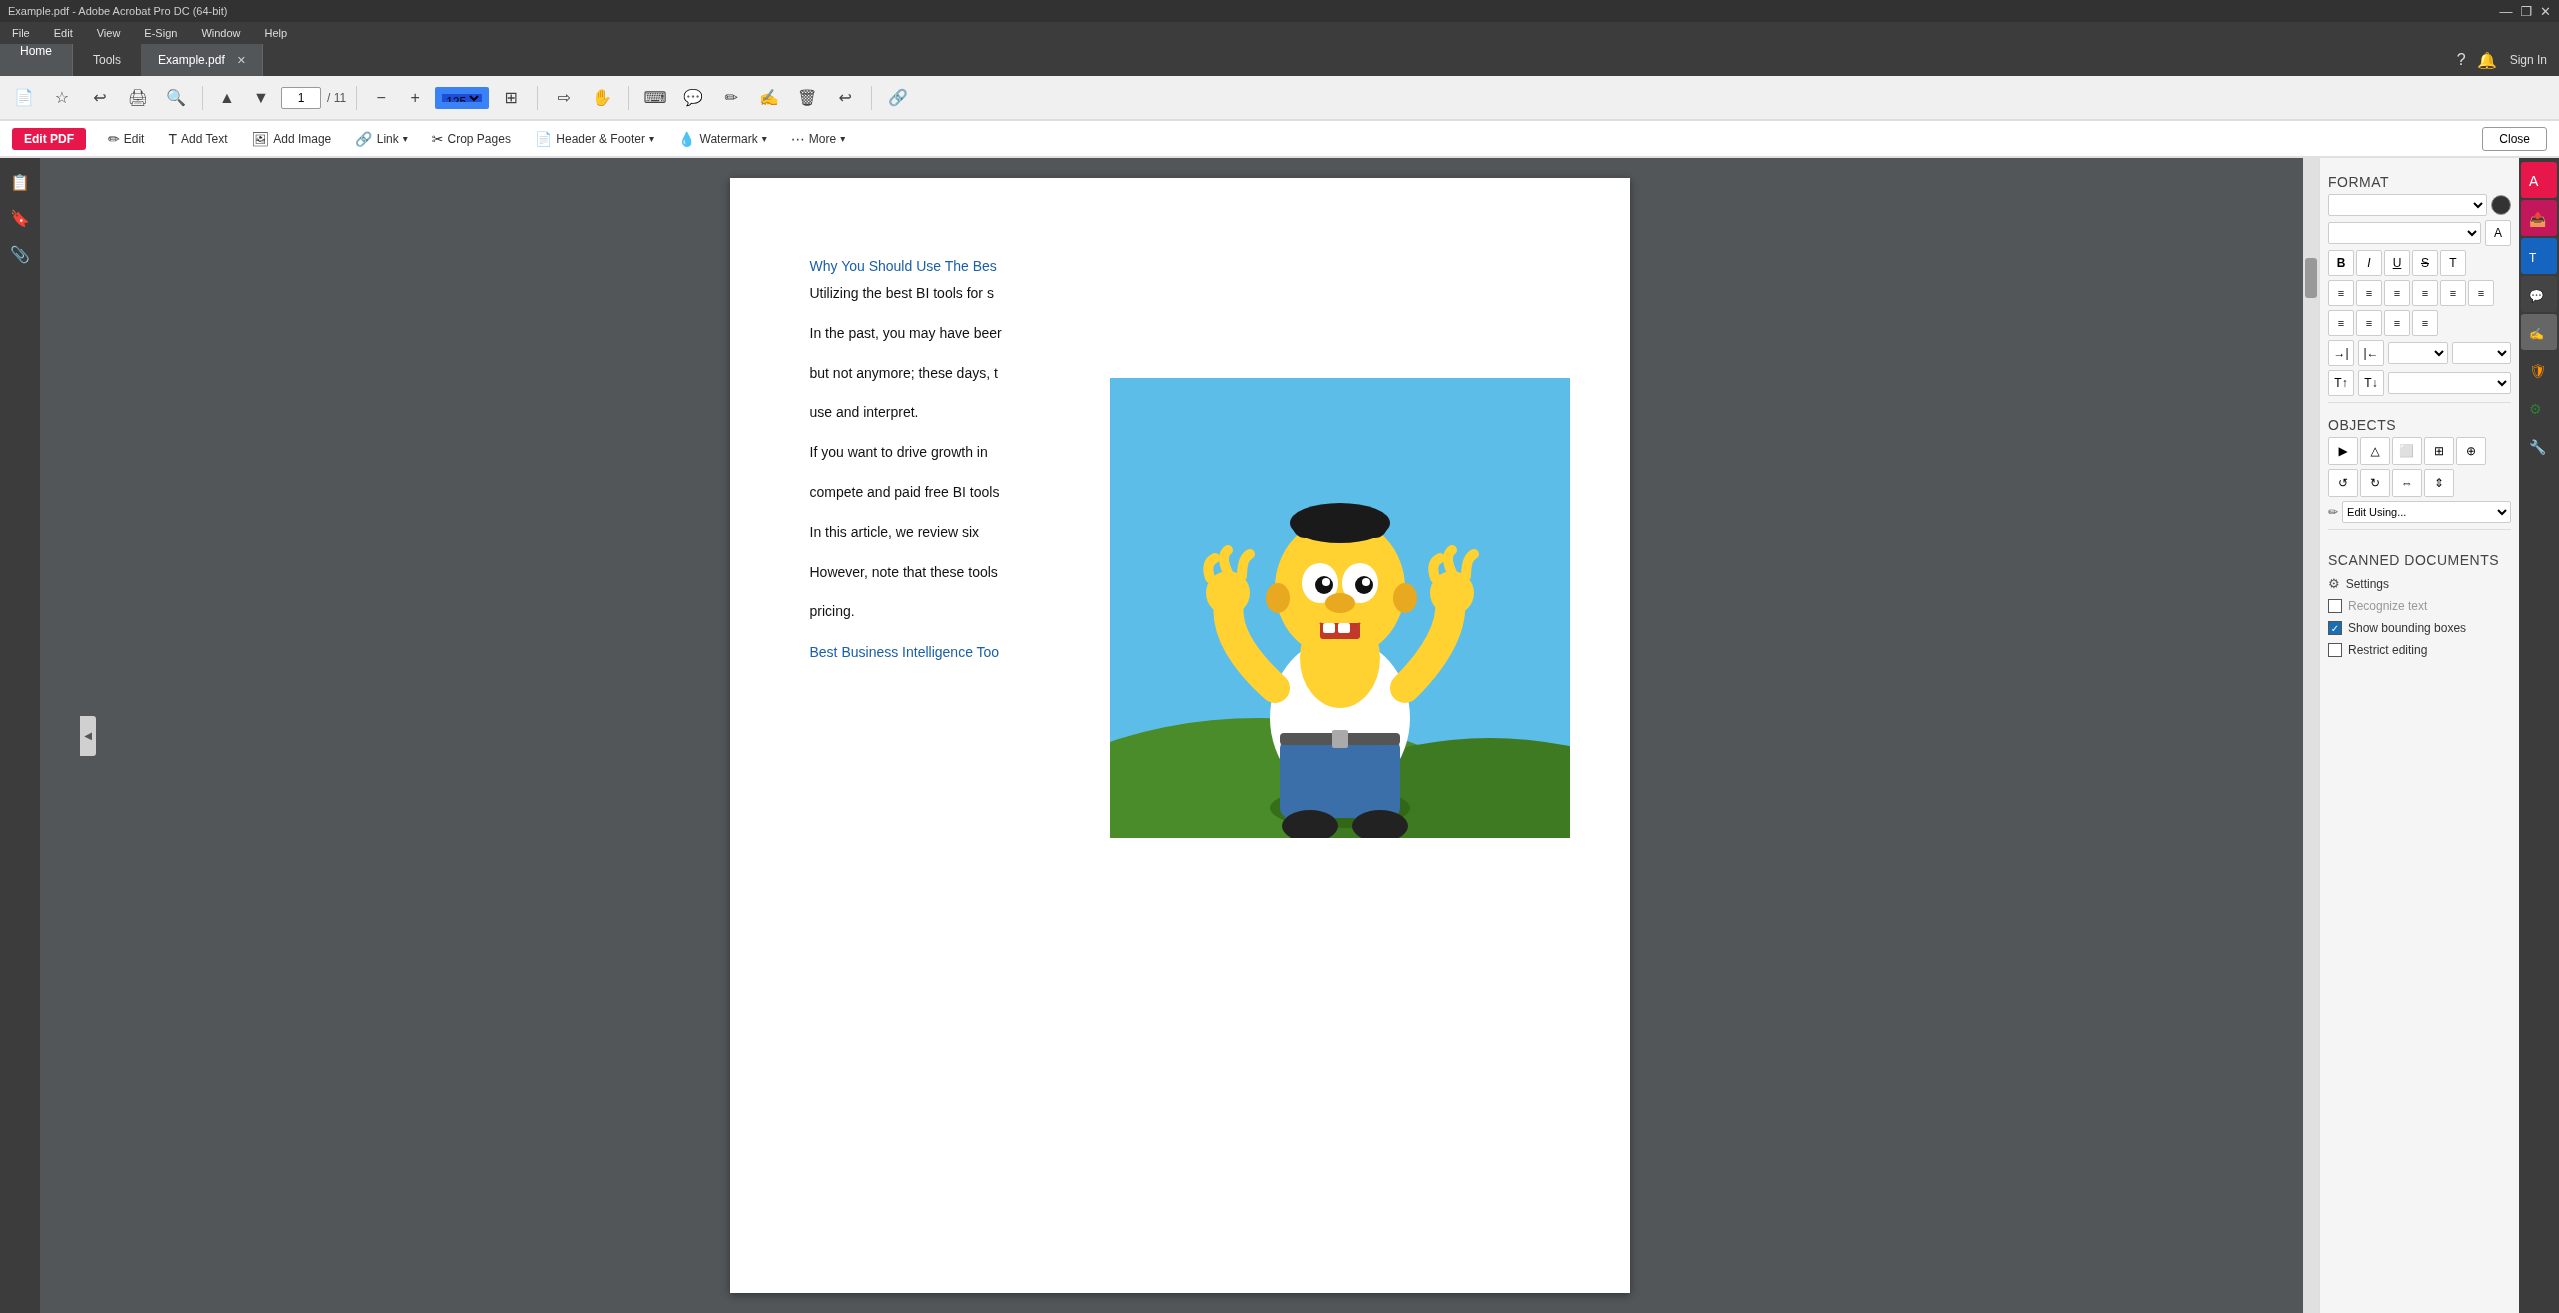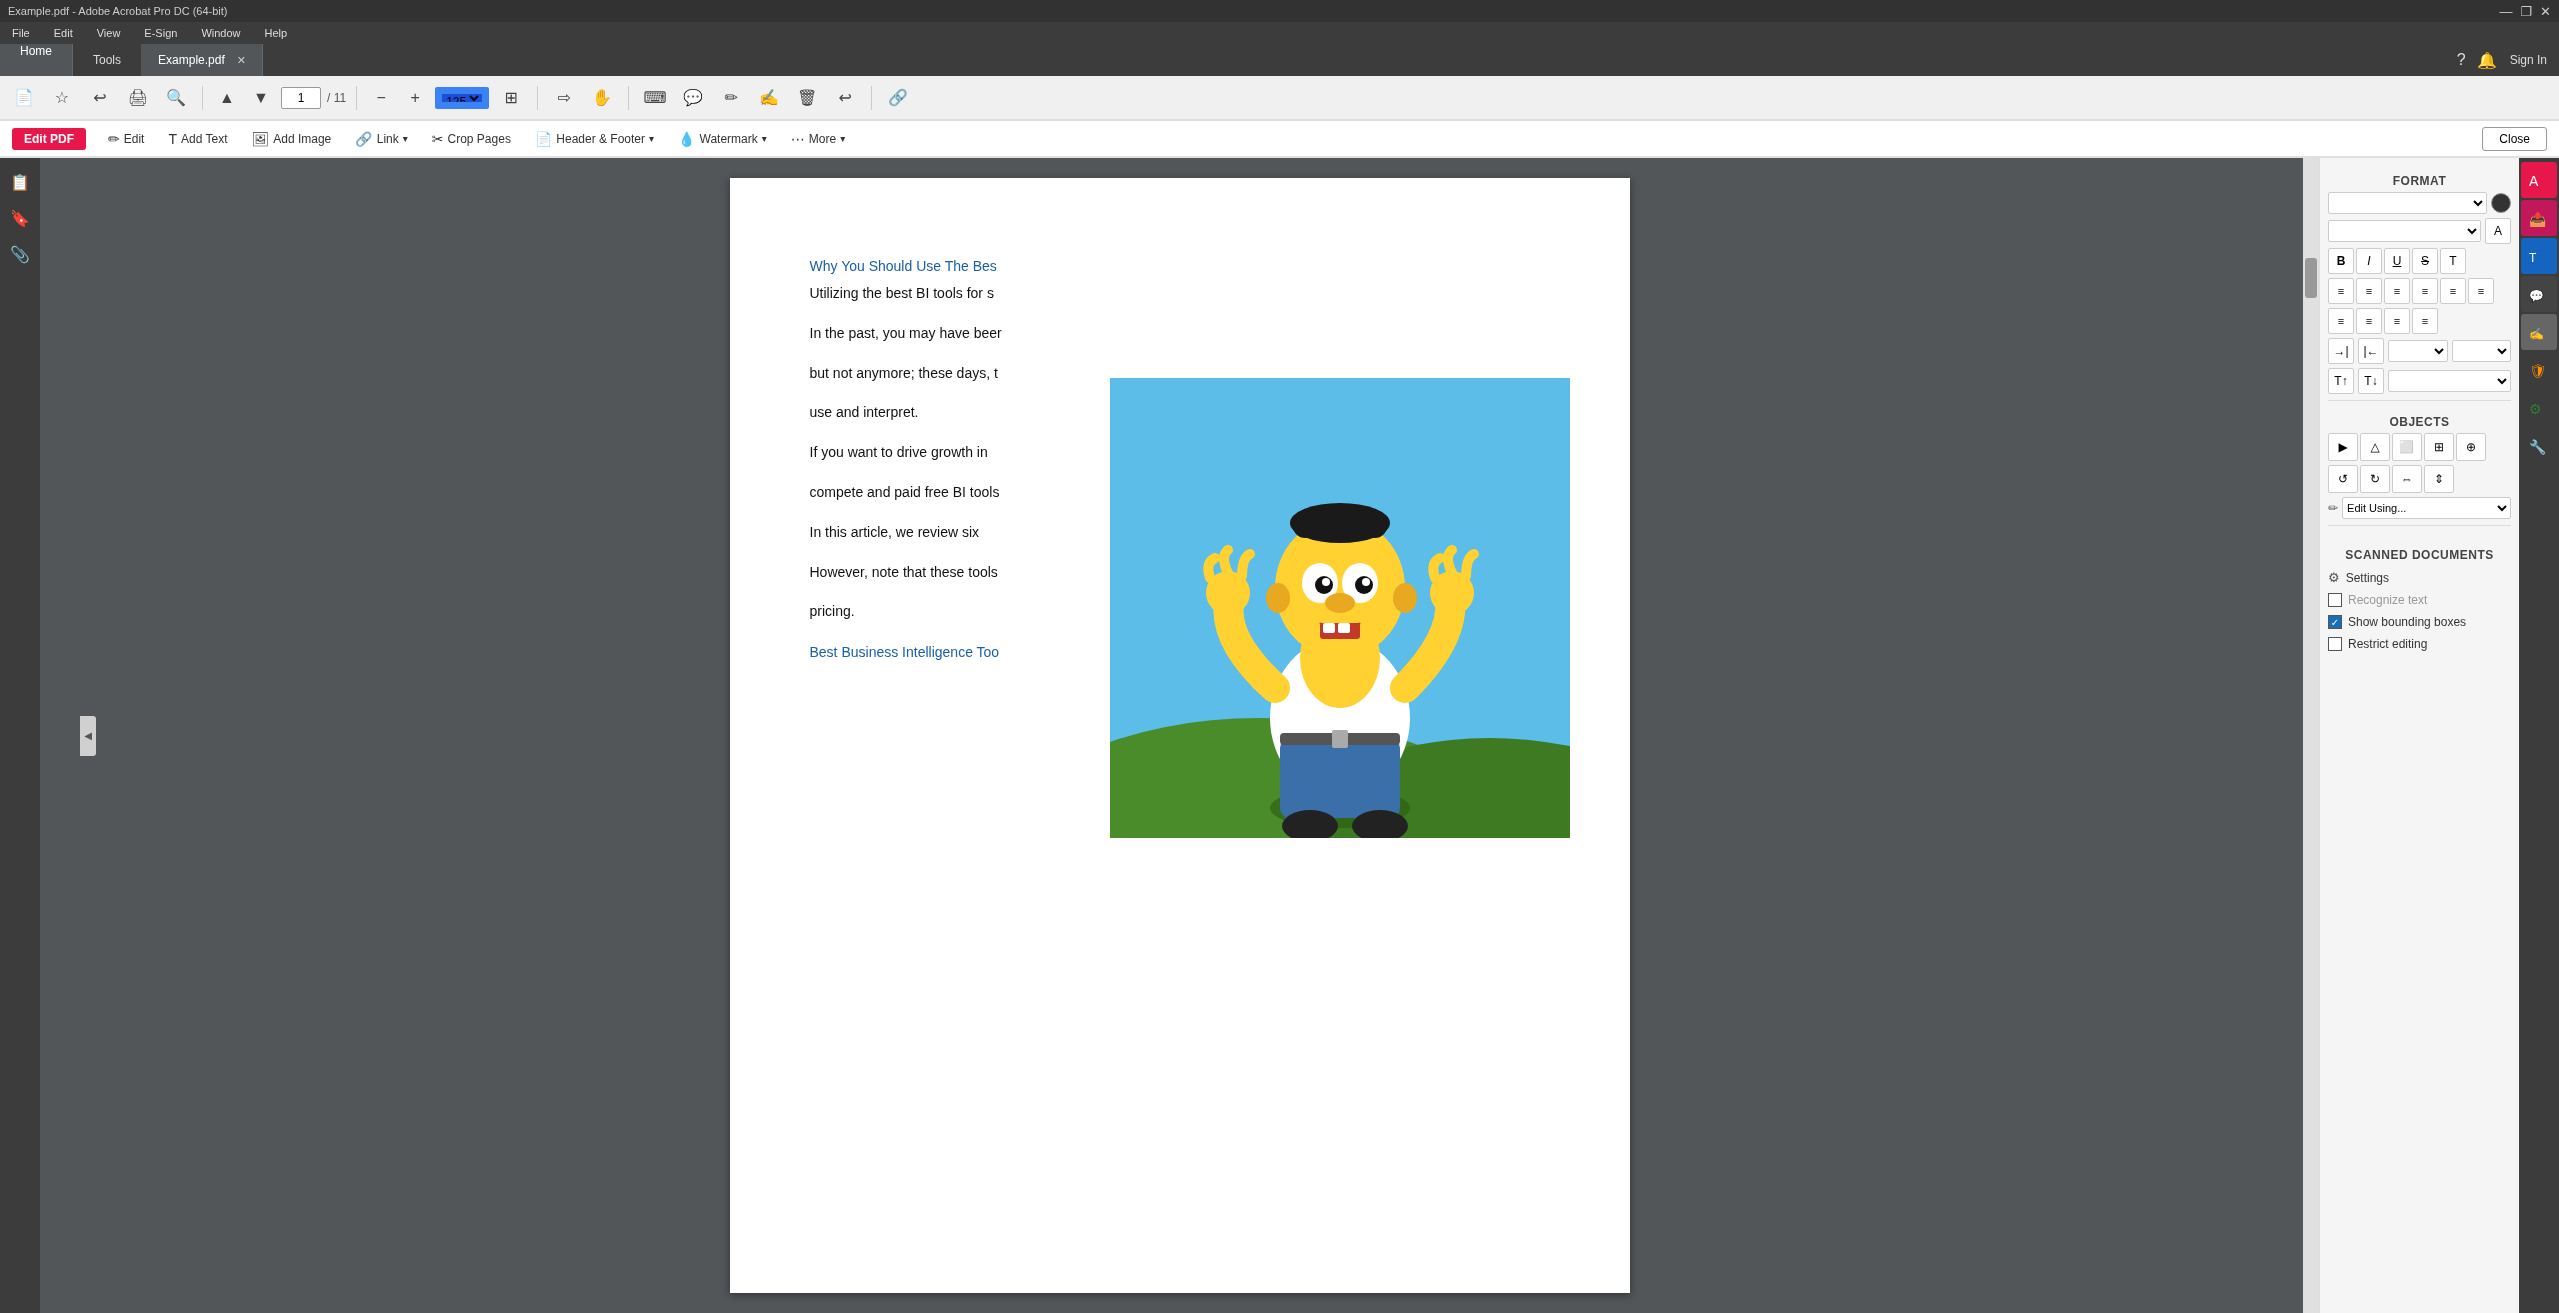--- a/index.html
+++ b/index.html
@@ -277,27 +277,26 @@
 
     
     .format-panel {
       width: 200px;
       background: #f5f5f5;
       border-left: 1px solid #ddd;
       overflow-y: auto;
       padding: 8px;
     }
     .panel-section-title {
-      font-size: 12px;
-      font-weight: bold;
+      font-size: 14px;
+      font-weight: normal;
       color: #444;
       text-transform: uppercase;
       letter-spacing: 0.5px;
       padding: 8px 0 4px 0;
-      text-align: center;
     }
     .format-row {
       display: flex;
       align-items: center;
       gap: 4px;
       margin-bottom: 4px;
     }
     .format-select {
       flex: 1;
       height: 22px;

